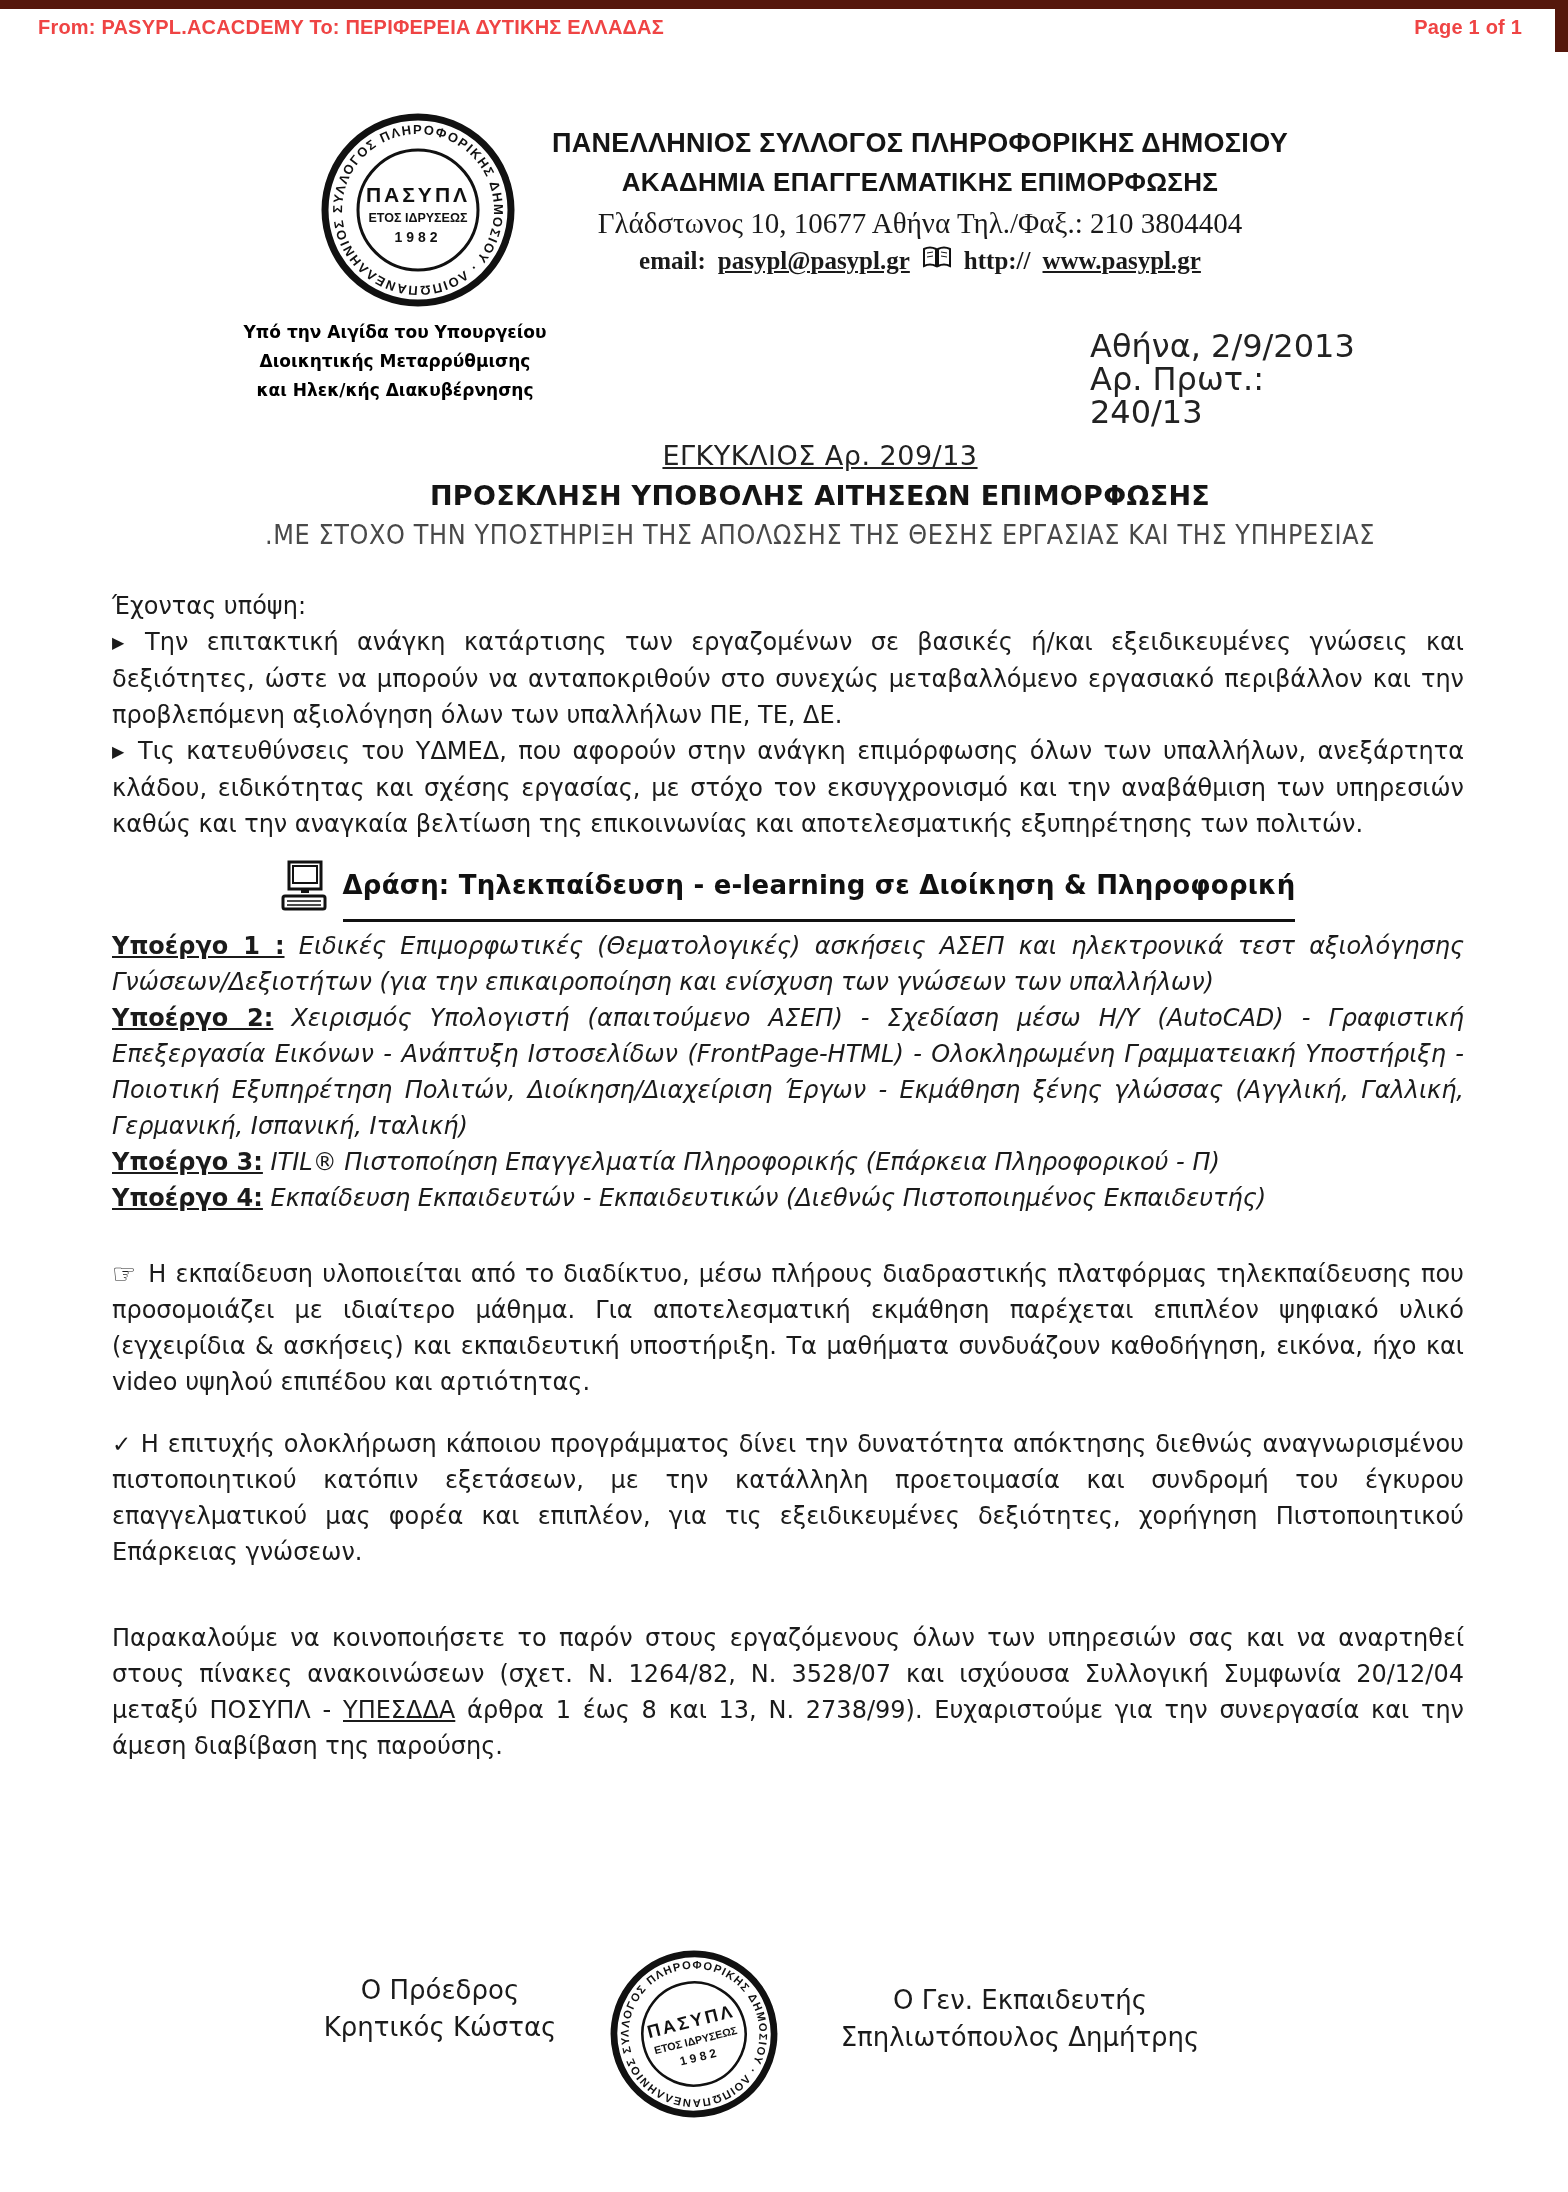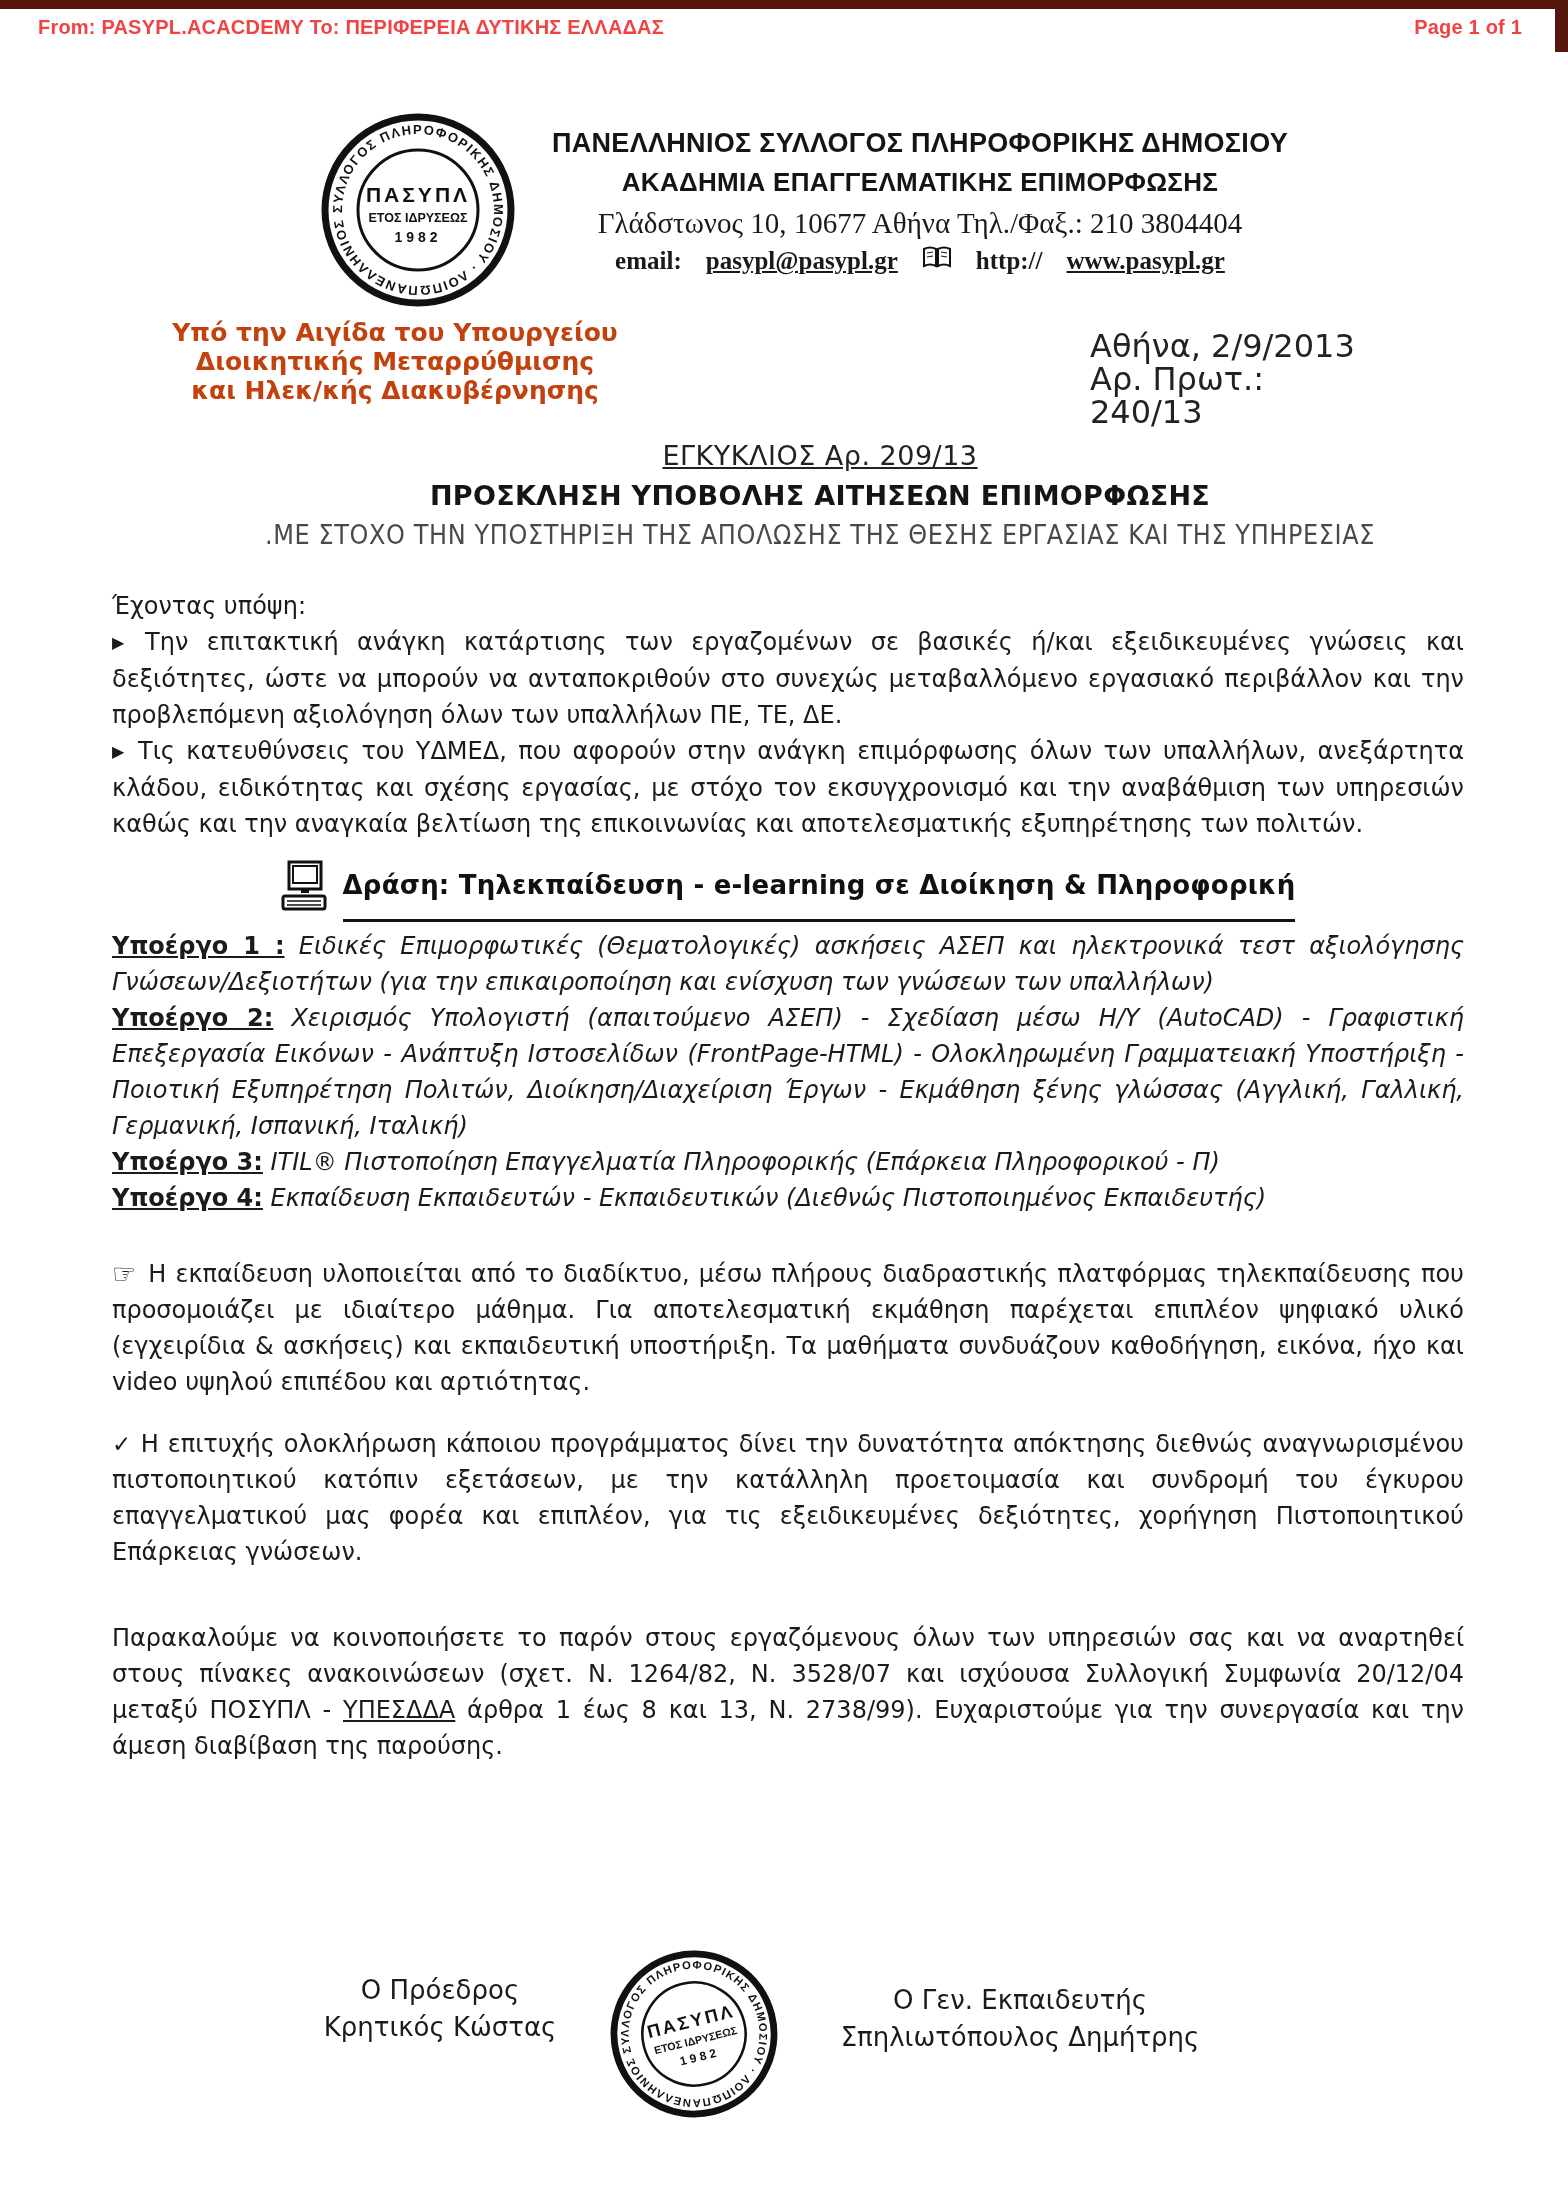--- a/index.html
+++ b/index.html
@@ -25,26 +25,26 @@
   .seal{position:absolute;}
   .seal-top{left:318px;top:110px;width:200px;height:200px;}
   .seal-bottom{left:608px;top:1948px;width:172px;height:172px;transform:rotate(-14deg);}
   .lh-text{
     position:absolute;left:505px;top:128px;width:830px;
     text-align:center;
   }
   .lh-org1{font-family:"Liberation Sans",sans-serif;font-weight:bold;font-size:27px;letter-spacing:.3px;color:#151515;}
   .lh-org2{font-family:"Liberation Sans",sans-serif;font-weight:bold;font-size:26px;letter-spacing:.3px;color:#151515;margin-top:8px;}
   .lh-addr{font-family:"Liberation Serif",serif;font-size:29px;margin-top:9px;color:#1a1a1a;}
-  .lh-web{font-family:"Liberation Serif",serif;font-size:25px;margin-top:6px;color:#1a1a1a;display:flex;justify-content:center;align-items:center;gap:24px;}
+  .lh-web{font-family:"Liberation Serif",serif;font-size:25px;margin-top:6px;color:#1a1a1a;display:flex;justify-content:center;align-items:center;gap:12px;}
   .lh-web .u{text-decoration:underline;font-weight:bold;}
   .lh-web .lbl{font-weight:bold;}
   .aegis{
     position:absolute;left:130px;top:318px;width:530px;
-    text-align:center;font-size:25px;font-weight:bold;color:#c2410c;line-height:29px;
+    text-align:center;font-size:17px;font-weight:bold;color:#000000;line-height:29px;
   }
   .dateblock{
     position:absolute;left:1090px;top:330px;width:290px;
     font-size:32px;color:#222;line-height:33px;text-align:left;
   }
   
   .subject{position:absolute;left:0;top:440px;width:100%;text-align:center;padding-left:36px;}
   .subj1{font-size:27px;letter-spacing:.5px;text-decoration:underline;color:#222;}
   .subj2{font-size:27px;font-weight:bold;margin-top:9px;color:#151515;letter-spacing:.3px;}
   .subj3{font-size:24px;margin-top:10px;color:#3a3a3a;letter-spacing:.6px;transform:scaleY(1.12);opacity:.92;}

